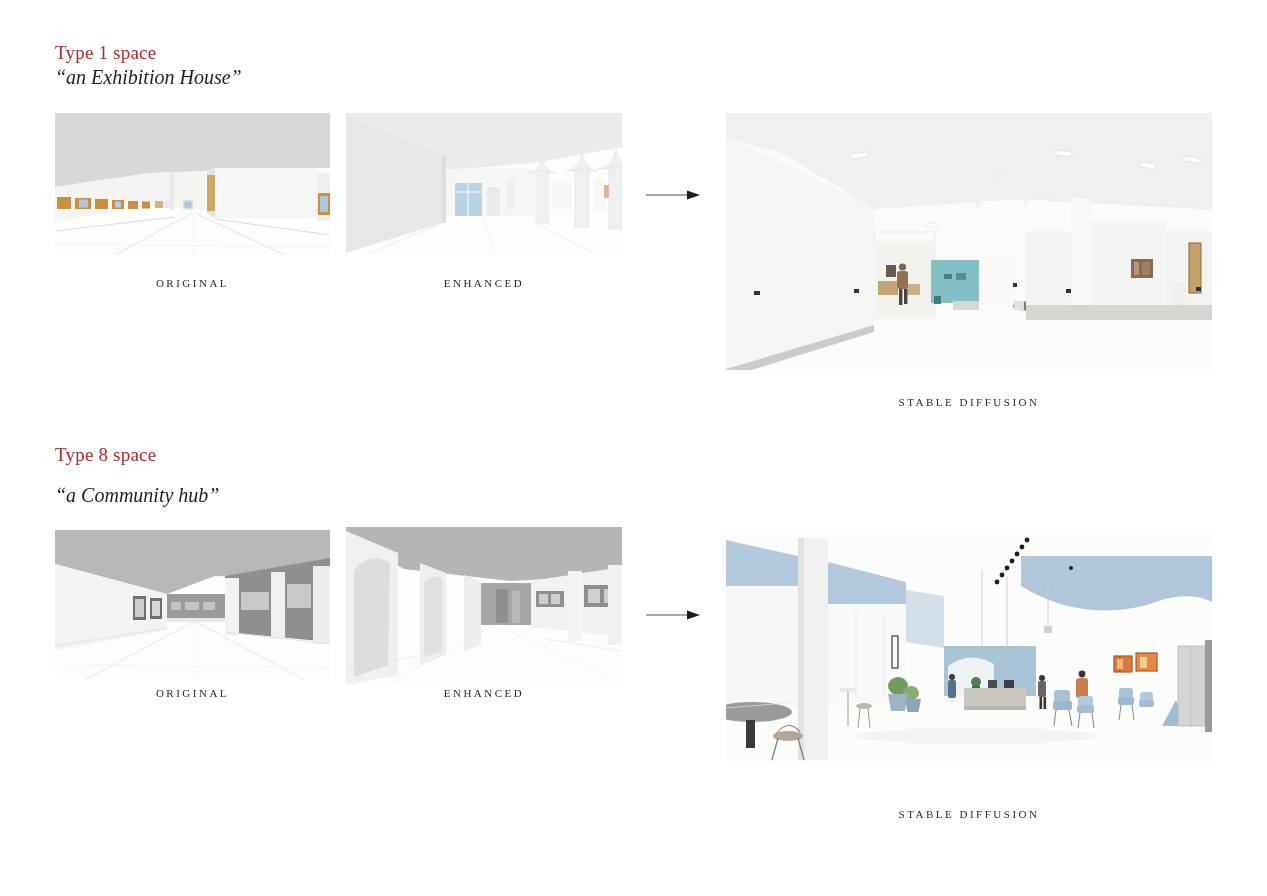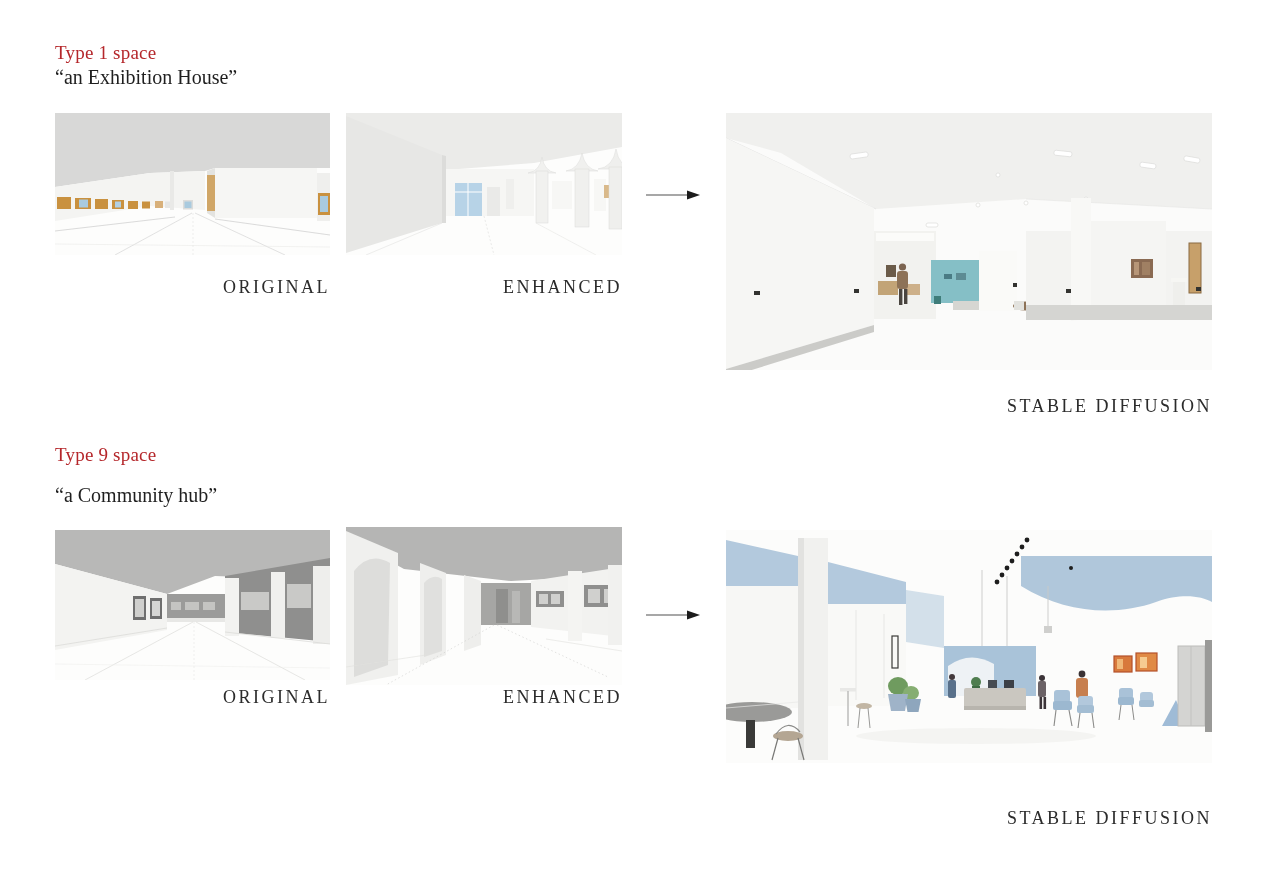--- a/index.html
+++ b/index.html
@@ -1,22 +1,22 @@
 <!DOCTYPE html>
 <html><head>
 <meta charset="utf-8">
 <style>
   html,body{margin:0;padding:0;background:#ffffff;}
   #slide{position:relative;width:1267px;height:896px;background:#ffffff;overflow:hidden;
          font-family:"Liberation Serif", serif;}
   .sec-title{position:absolute;left:55px;font-size:19px;color:#b5272b;letter-spacing:.2px;}
-  .sec-subtitle{position:absolute;left:55px;font-size:20px;color:#1f1f1f;}
+  .sec-subtitle{position:absolute;left:55px;font-size:20px;color:#1f1f1f;font-style:italic;}
   .fig{position:absolute;}
   .fig svg{display:block;width:100%;height:100%;}
-  .fig-label{position:absolute;text-align:right;font-size:18px;letter-spacing:2.5px;
+  .fig-label{position:absolute;text-align:center;font-size:11px;letter-spacing:2.5px;
              color:#2b2b2b;}
   .arrow{position:absolute;width:56px;height:14px;}
   .arrow svg{display:block;width:100%;height:100%;}
 </style>
 </head>
 <body>
 
 <div id="slide">
 
   <div class="sec-title" style="top:42px;">Type 1 space</div>
@@ -159,21 +159,21 @@
         <rect x="463" y="130" width="12" height="50" fill="#c7a06a"></rect>
         <rect x="463" y="130" width="12" height="50" fill="none" stroke="#8a6b43" stroke-width="1"></rect>
         <rect x="340" y="176" width="5" height="4" fill="#333330"></rect>
         <rect x="470" y="174" width="5" height="4" fill="#333330"></rect>
         <rect x="287" y="170" width="4" height="4" fill="#333330"></rect>
       </g>
     </svg>
   </div>
   <div class="fig-label" style="left:726px;top:396px;width:486px;">STABLE DIFFUSION</div>
 
-  <div class="sec-title" style="top:444px;">Type 9 space</div>
+  <div class="sec-title" style="top:444px;">Type 8 space</div>
   <div class="sec-subtitle" style="top:484px;">“a Community hub”</div>
 
   <div class="fig" style="left:55px;top:530px;width:275px;height:150px;">
     <svg viewBox="0 0 275 150" preserveAspectRatio="none">
       <rect width="275" height="150" fill="#fdfdfc"></rect>
       <polygon points="0,0 275,0 275,50 160,46 112,64 0,34" fill="#b8b8b7"></polygon>
       <polygon points="0,34 112,64 112,100 0,120" fill="#f3f3f1"></polygon>
       <g>
         <rect x="78" y="66" width="13" height="24" fill="#6f6f6f"></rect>
         <rect x="80" y="69" width="9" height="18" fill="#cfcfcd"></rect>

